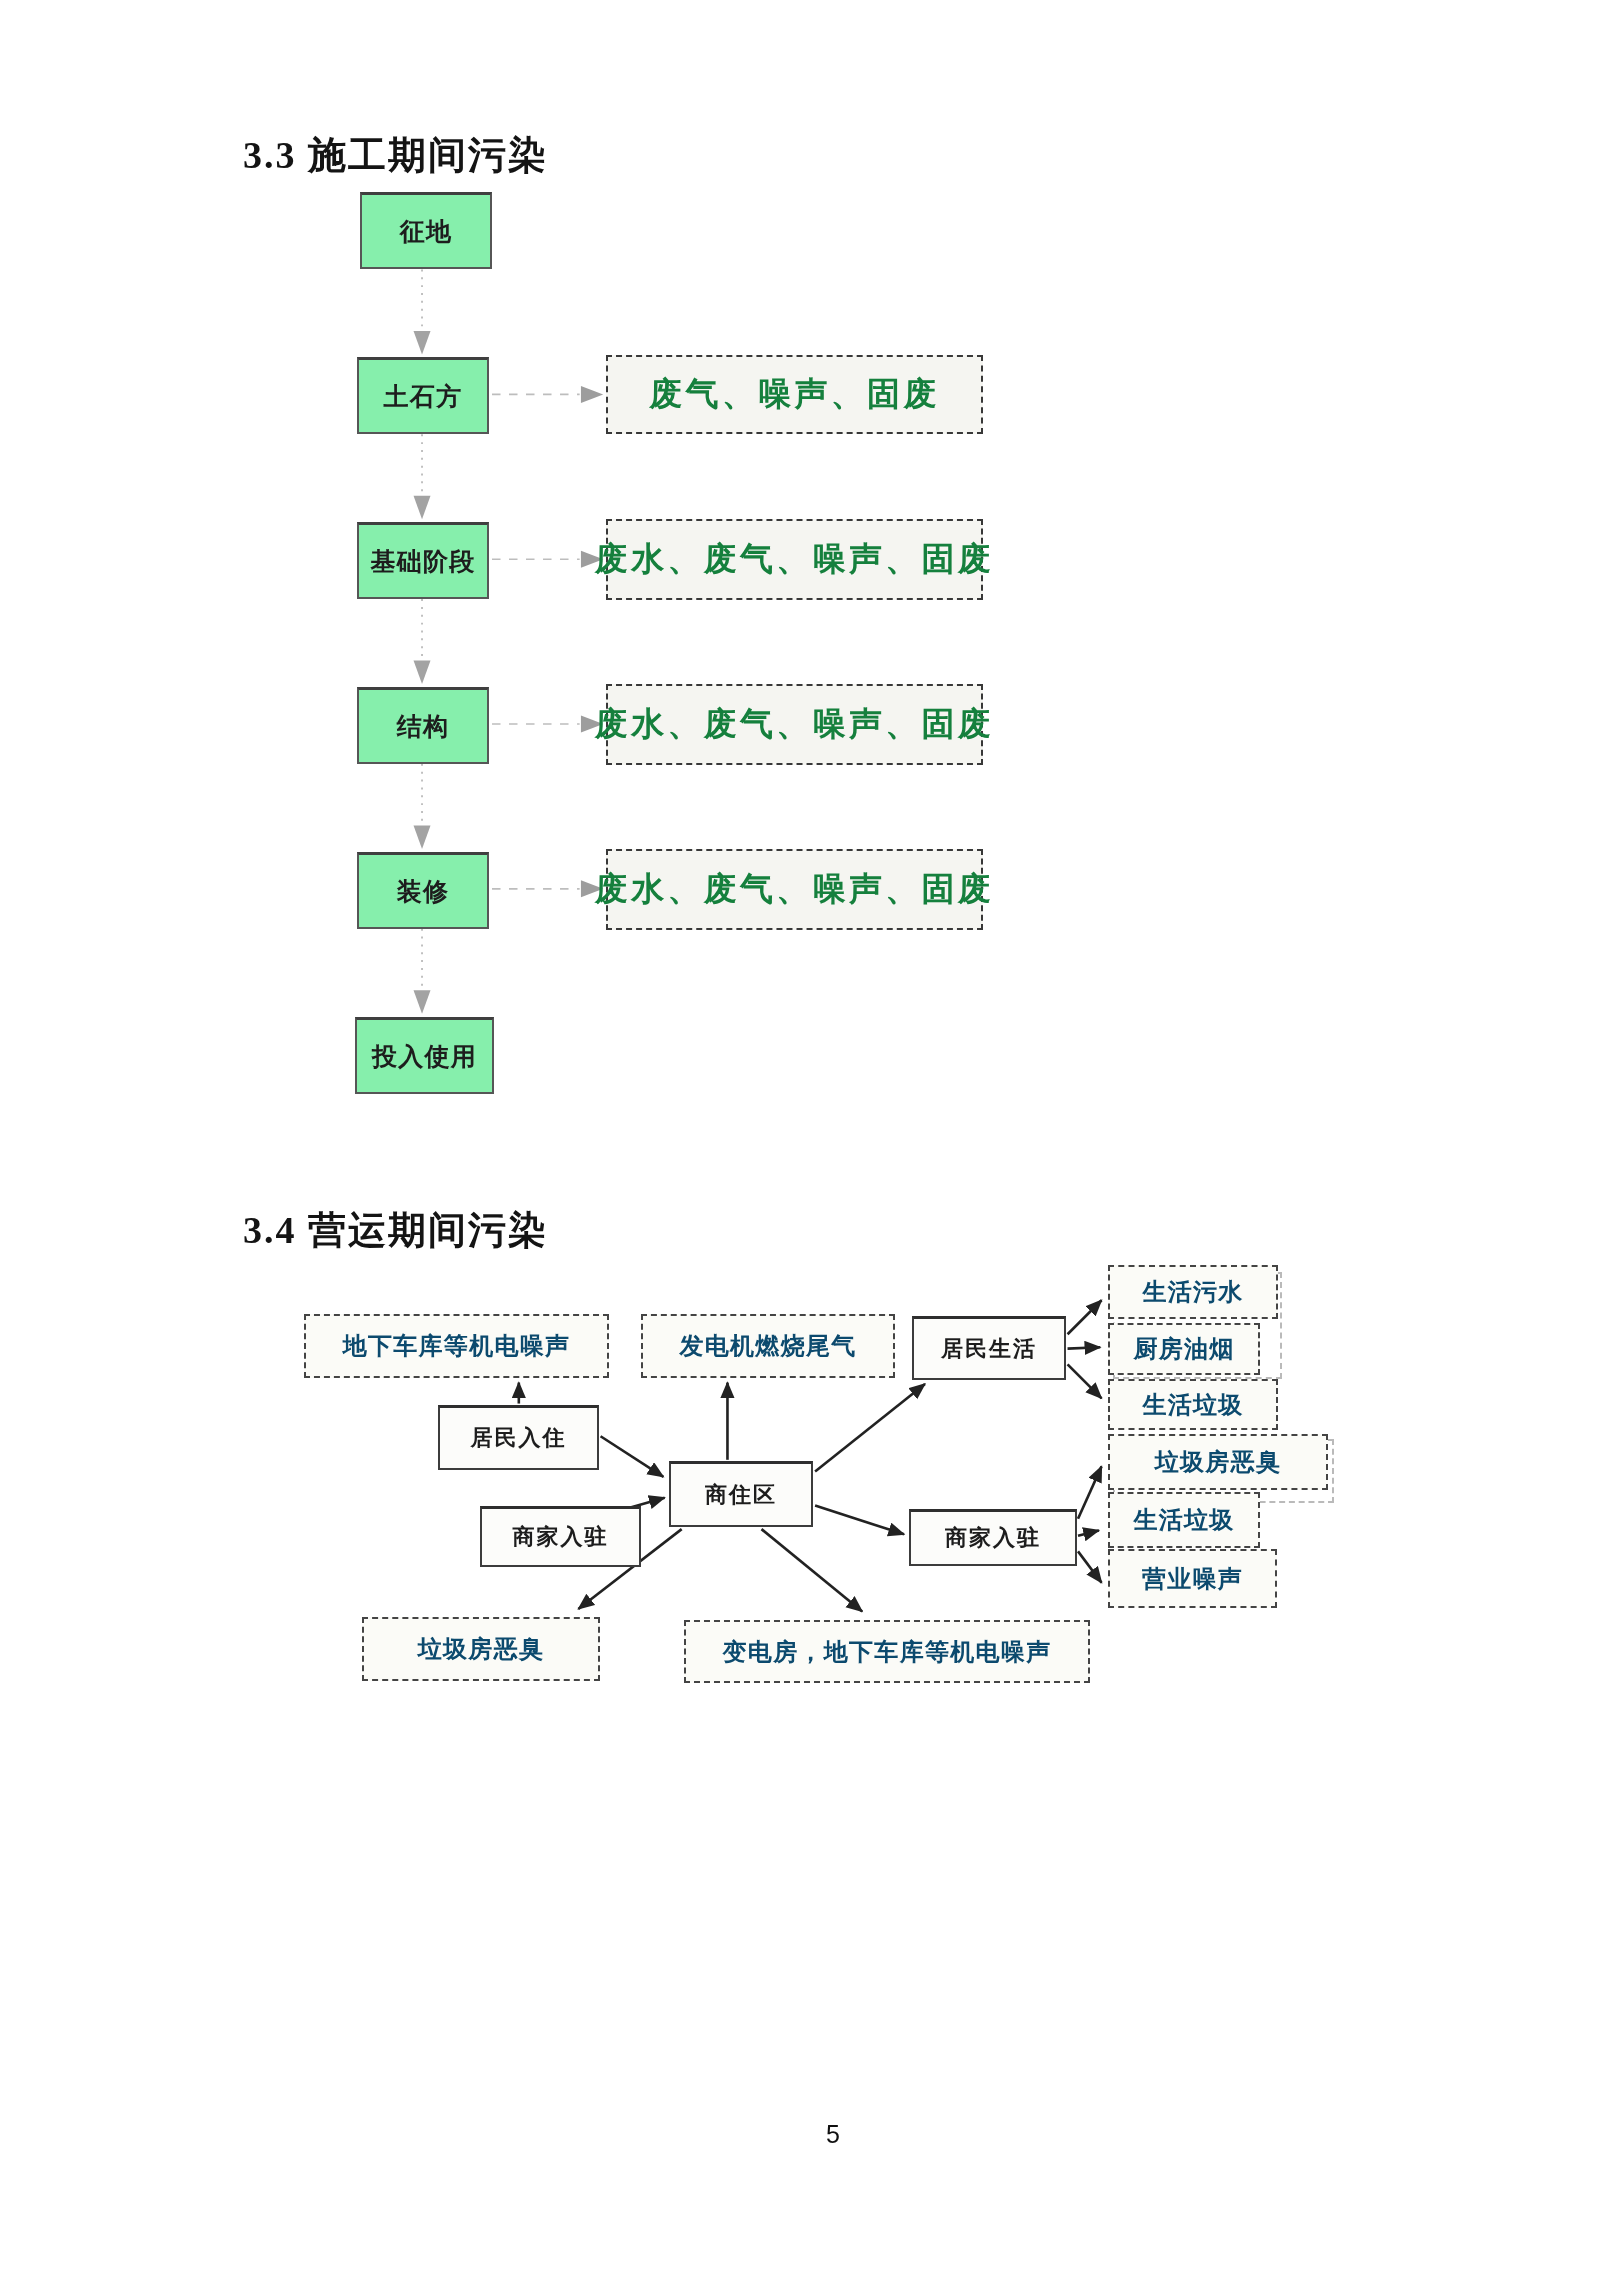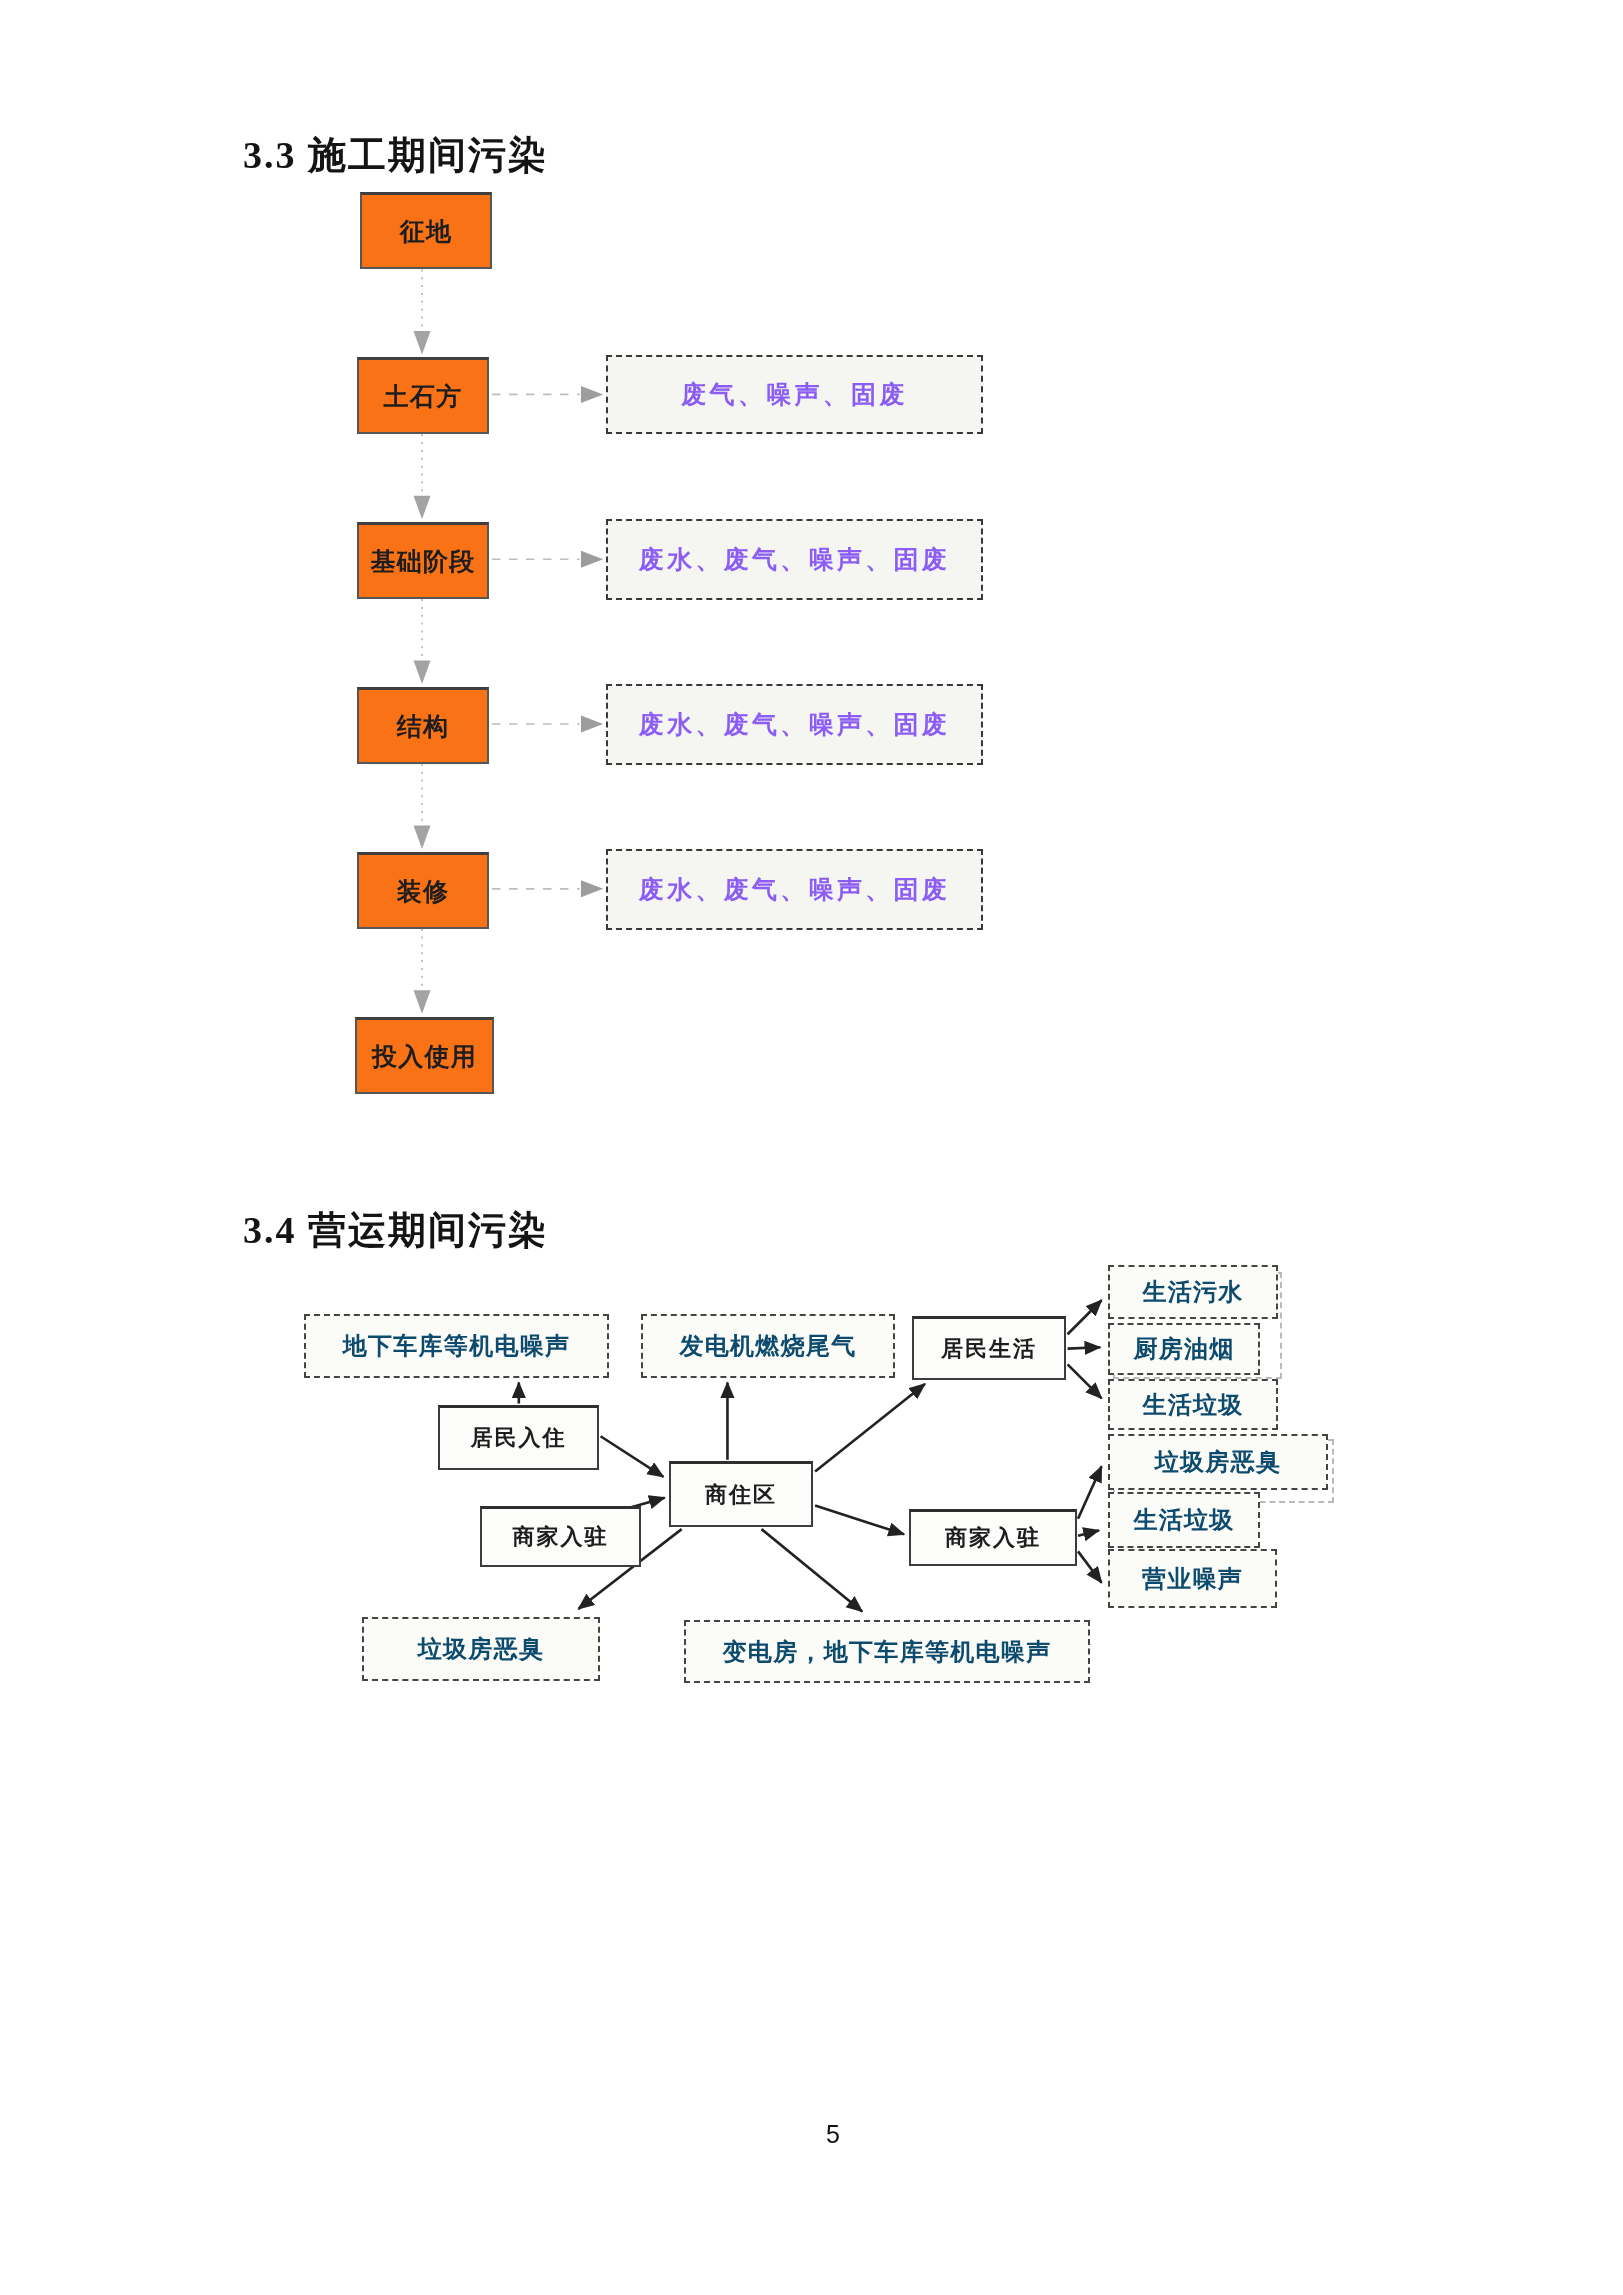--- a/index.html
+++ b/index.html
@@ -24,30 +24,30 @@
     align-items:center;
     justify-content:center;
     text-align:center;
     color:#1d1d1d;
     font-weight:600;
     white-space:nowrap;
   }
   .solid1{
     border:2px solid #565656;
     border-top:3.3px solid #3f3f3f;
-    background:#f97316;
+    background:#86efac;
     font-size:25px;
     letter-spacing:1.3px;
   }
   .dash1{
     border:2.6px dashed #383838;
     background:#f5f5f1;
-    font-size:25px;
+    font-size:33px;
     letter-spacing:3.3px;
-    color:#8b5cf6;
+    color:#15803d;
   }
   .solid2{
     border:2px solid #3c3c3c;
     border-top:3.3px solid #2e2e2e;
     background:#fcfcfa;
     font-size:22px;
     letter-spacing:2px;
   }
   .dash2{
     border:2px dashed #444444;

